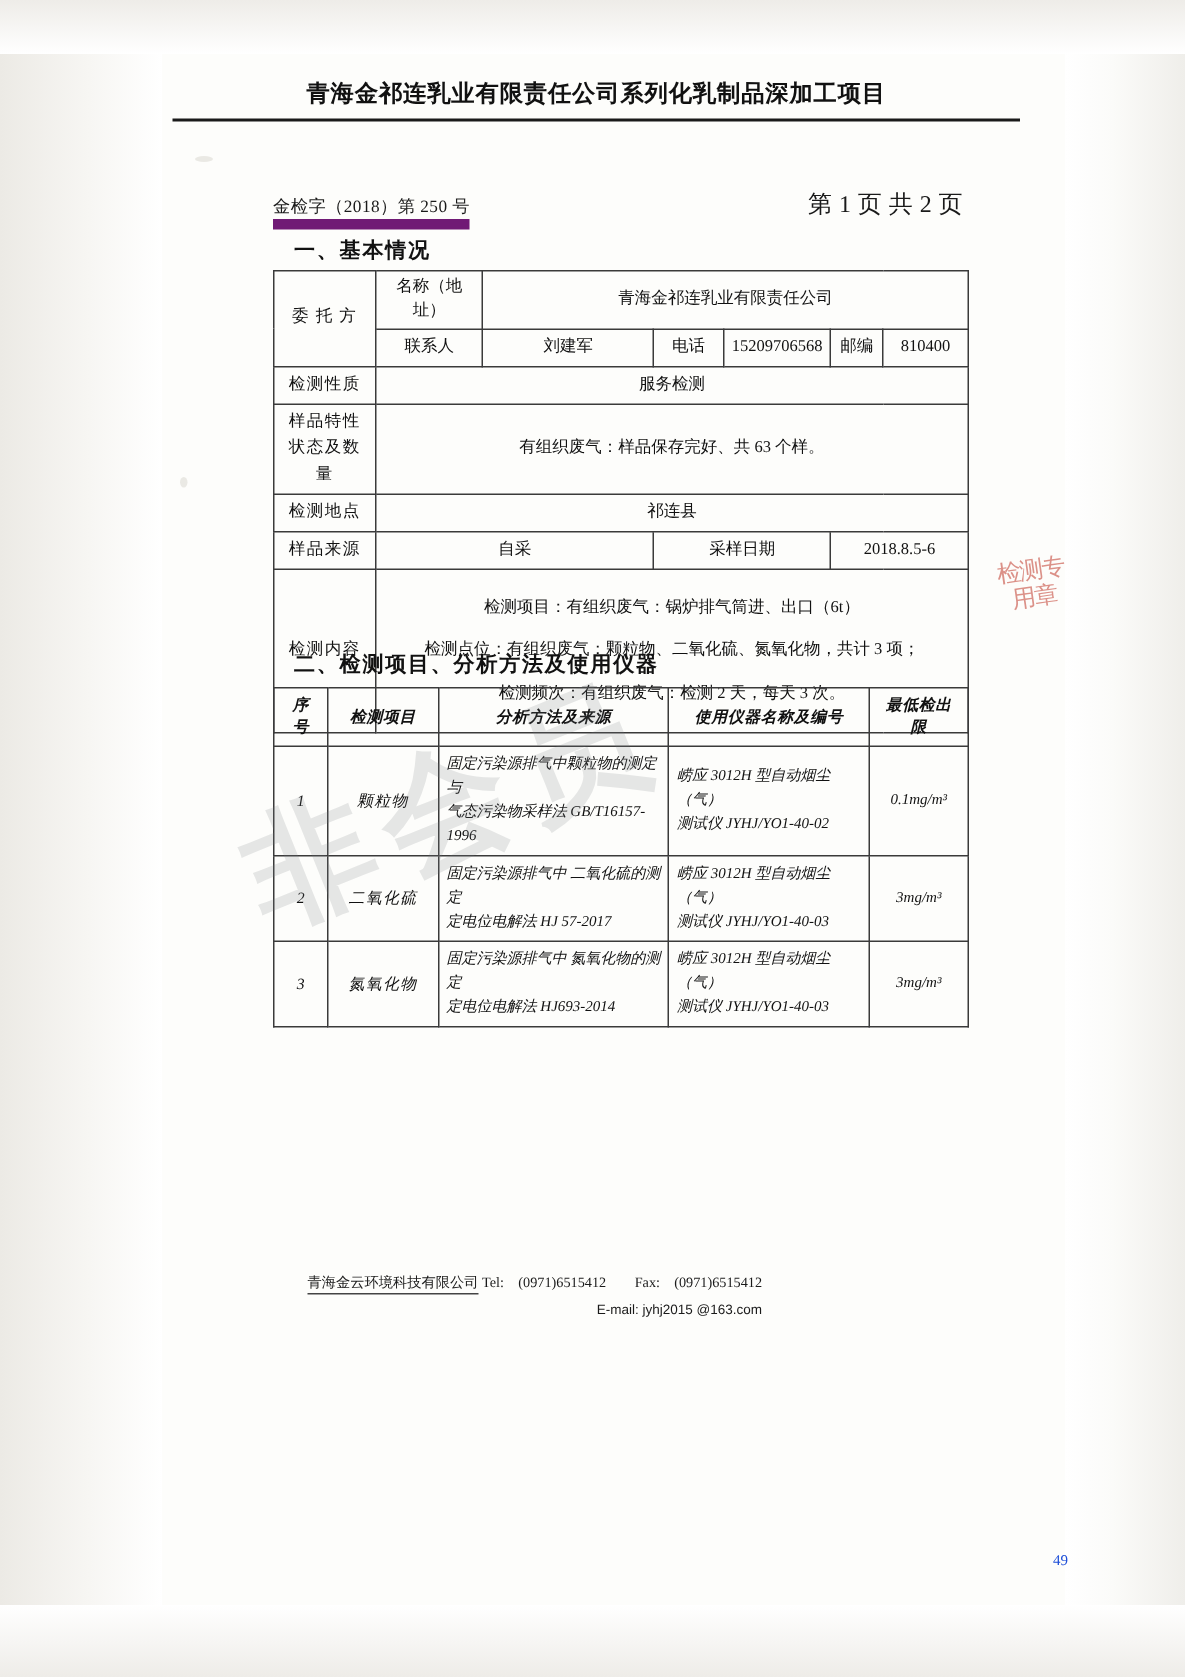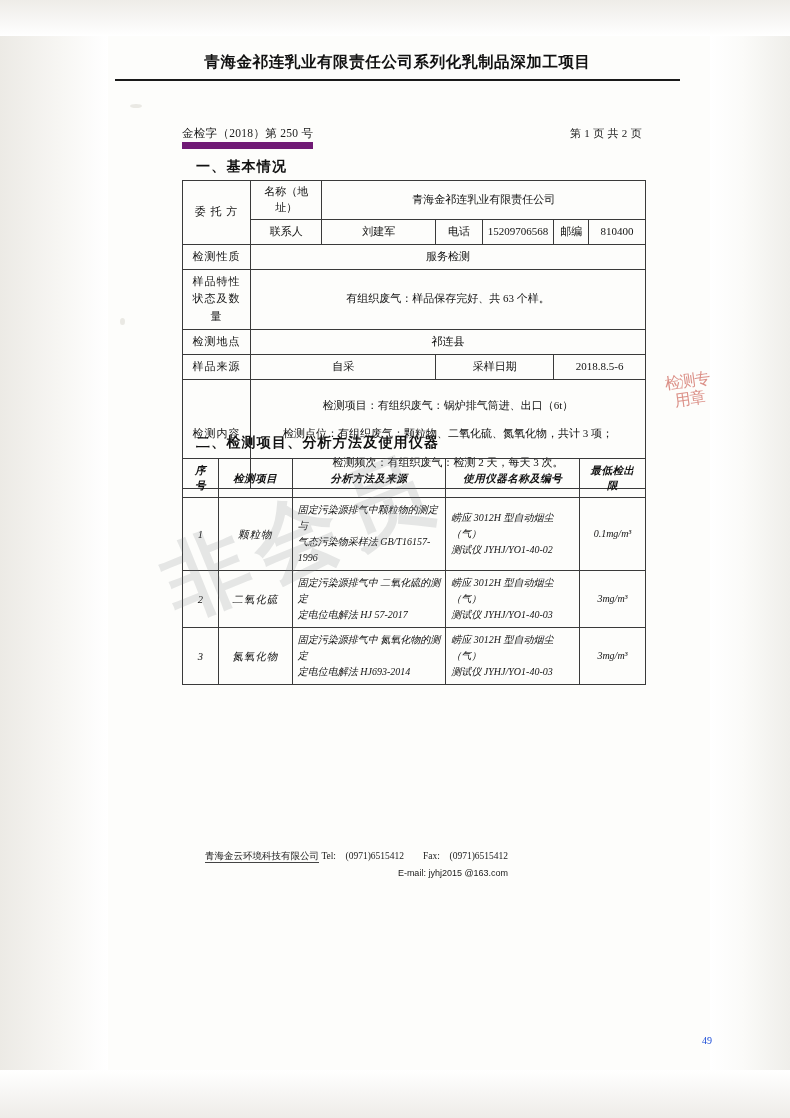--- a/index.html
+++ b/index.html
@@ -76,21 +76,21 @@
     justify-content: space-between;
     align-items: baseline;
     font-size: 11.5px;
   }
   .docnum {
     border-bottom: 7px solid #701a75;
     padding-bottom: 1px;
     letter-spacing: 0.3px;
   }
   .pageno {
-    font-size: 11px;
+    font-size: 16px;
     letter-spacing: 0.3px;
   }
 
   
   .section-title {
     position: absolute;
     font-family: "Liberation Sans", "DejaVu Sans", sans-serif;
     font-weight: bold;
     font-size: 14px;
     letter-spacing: 1.2px;

